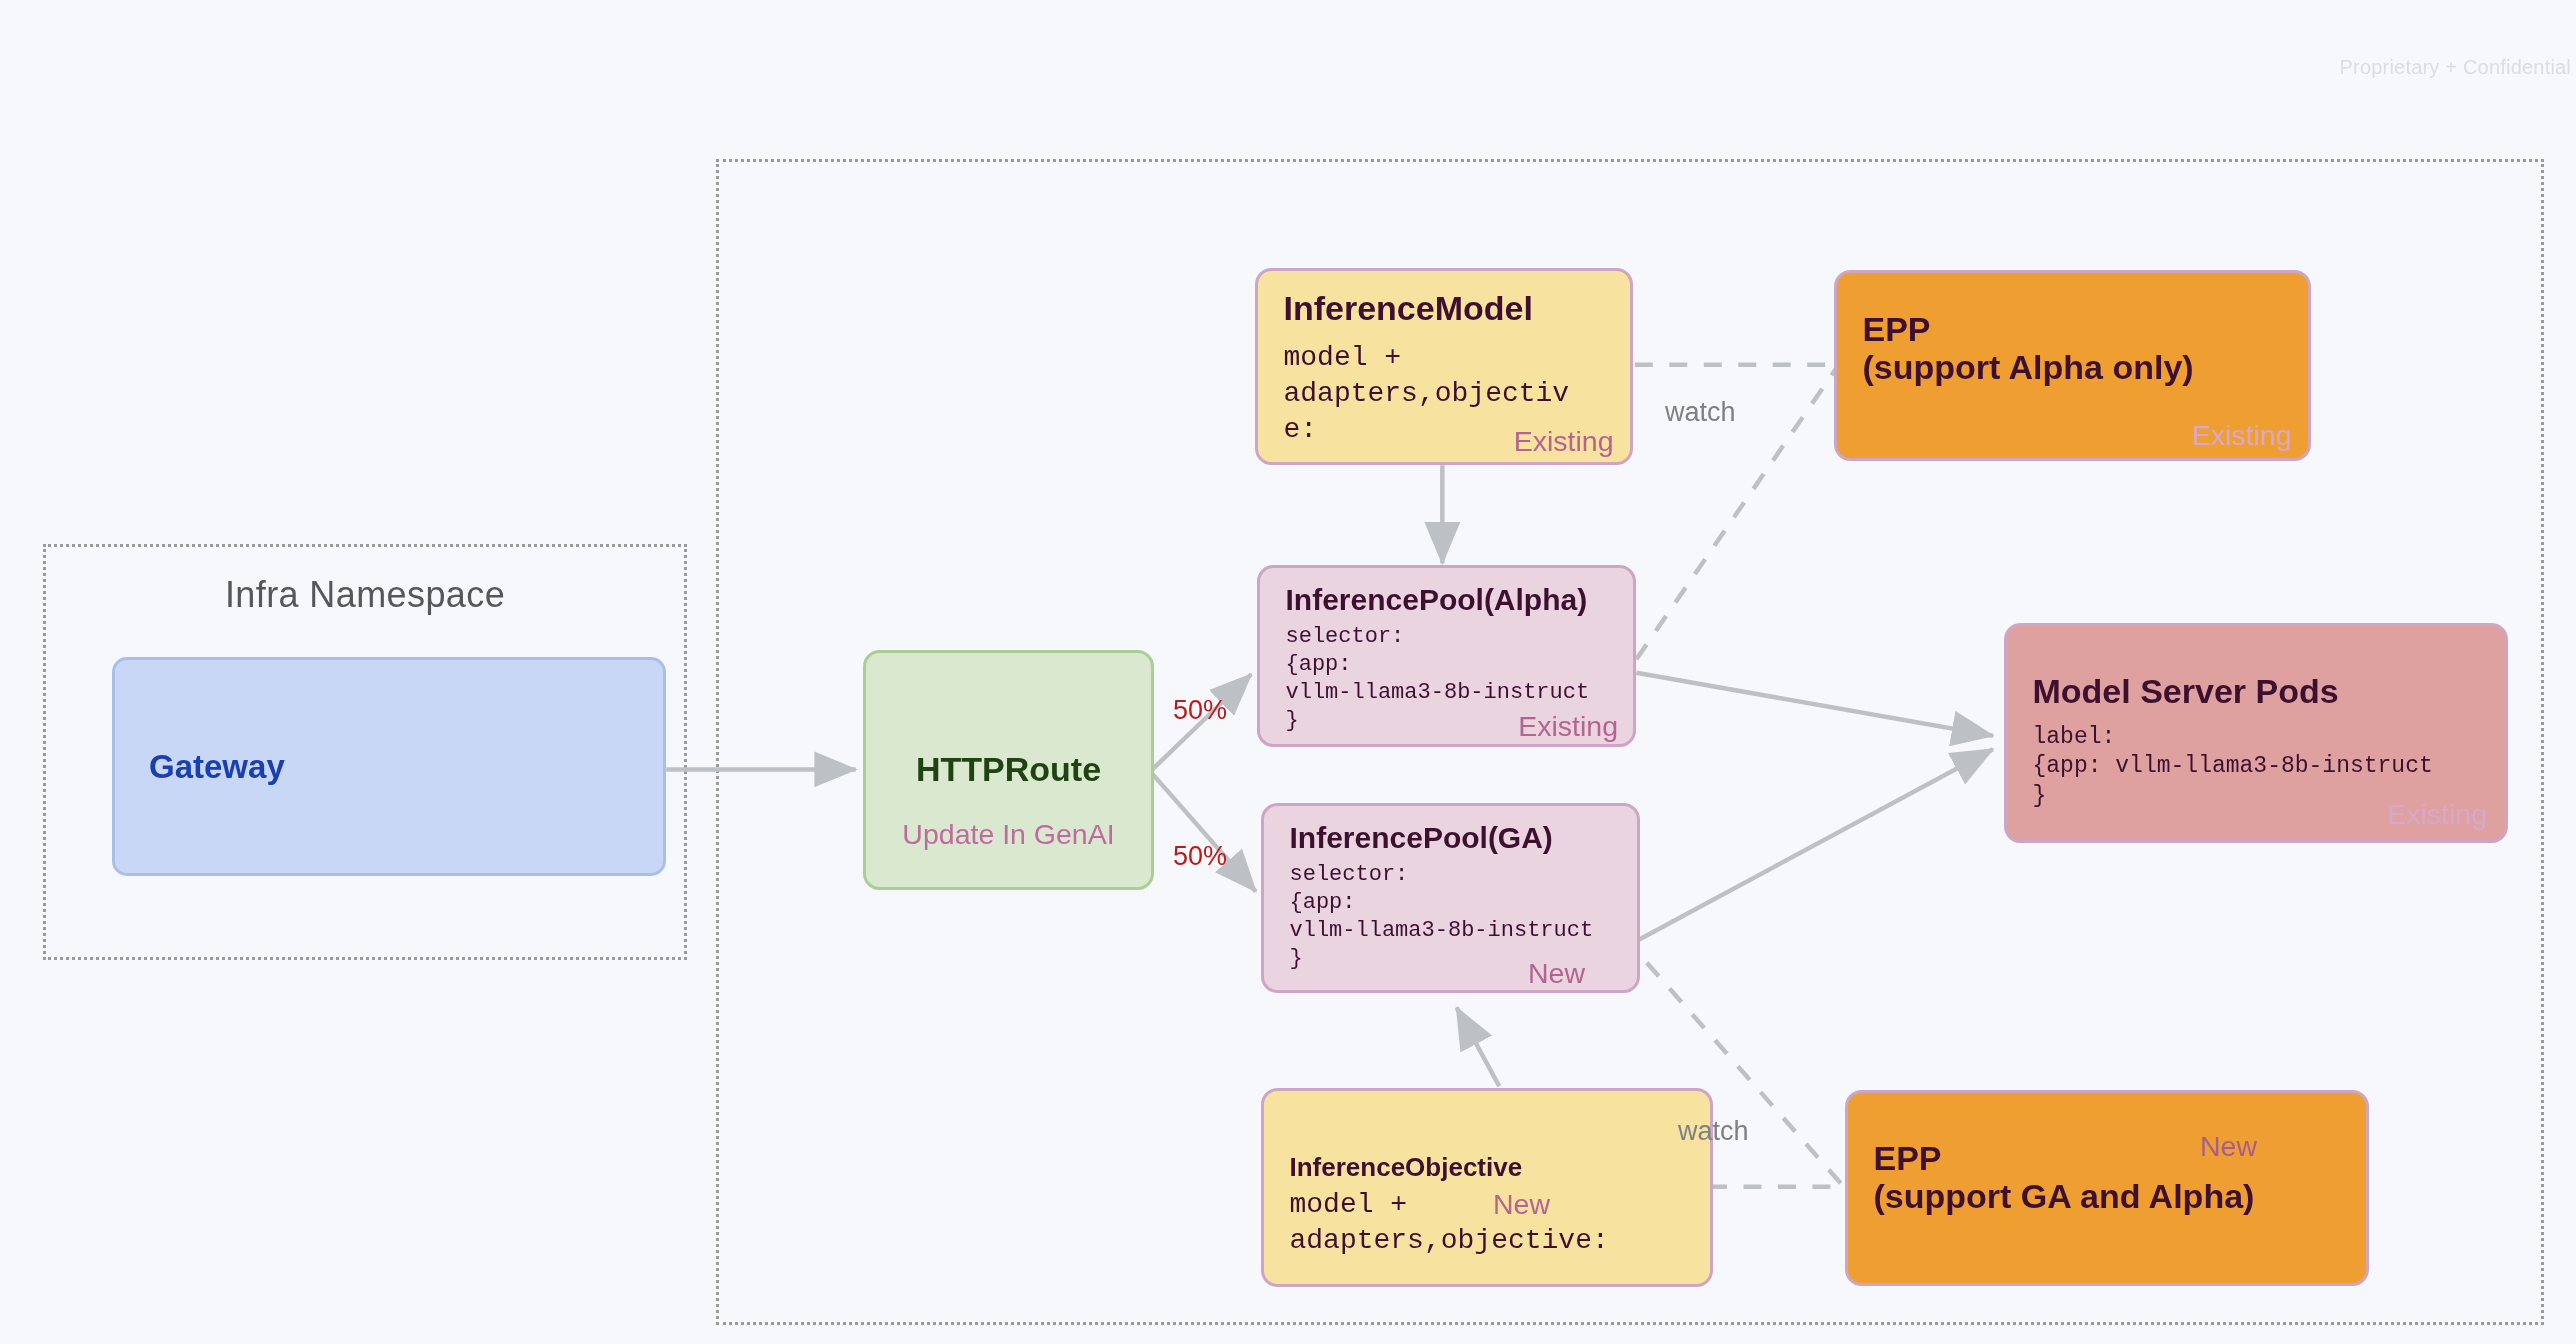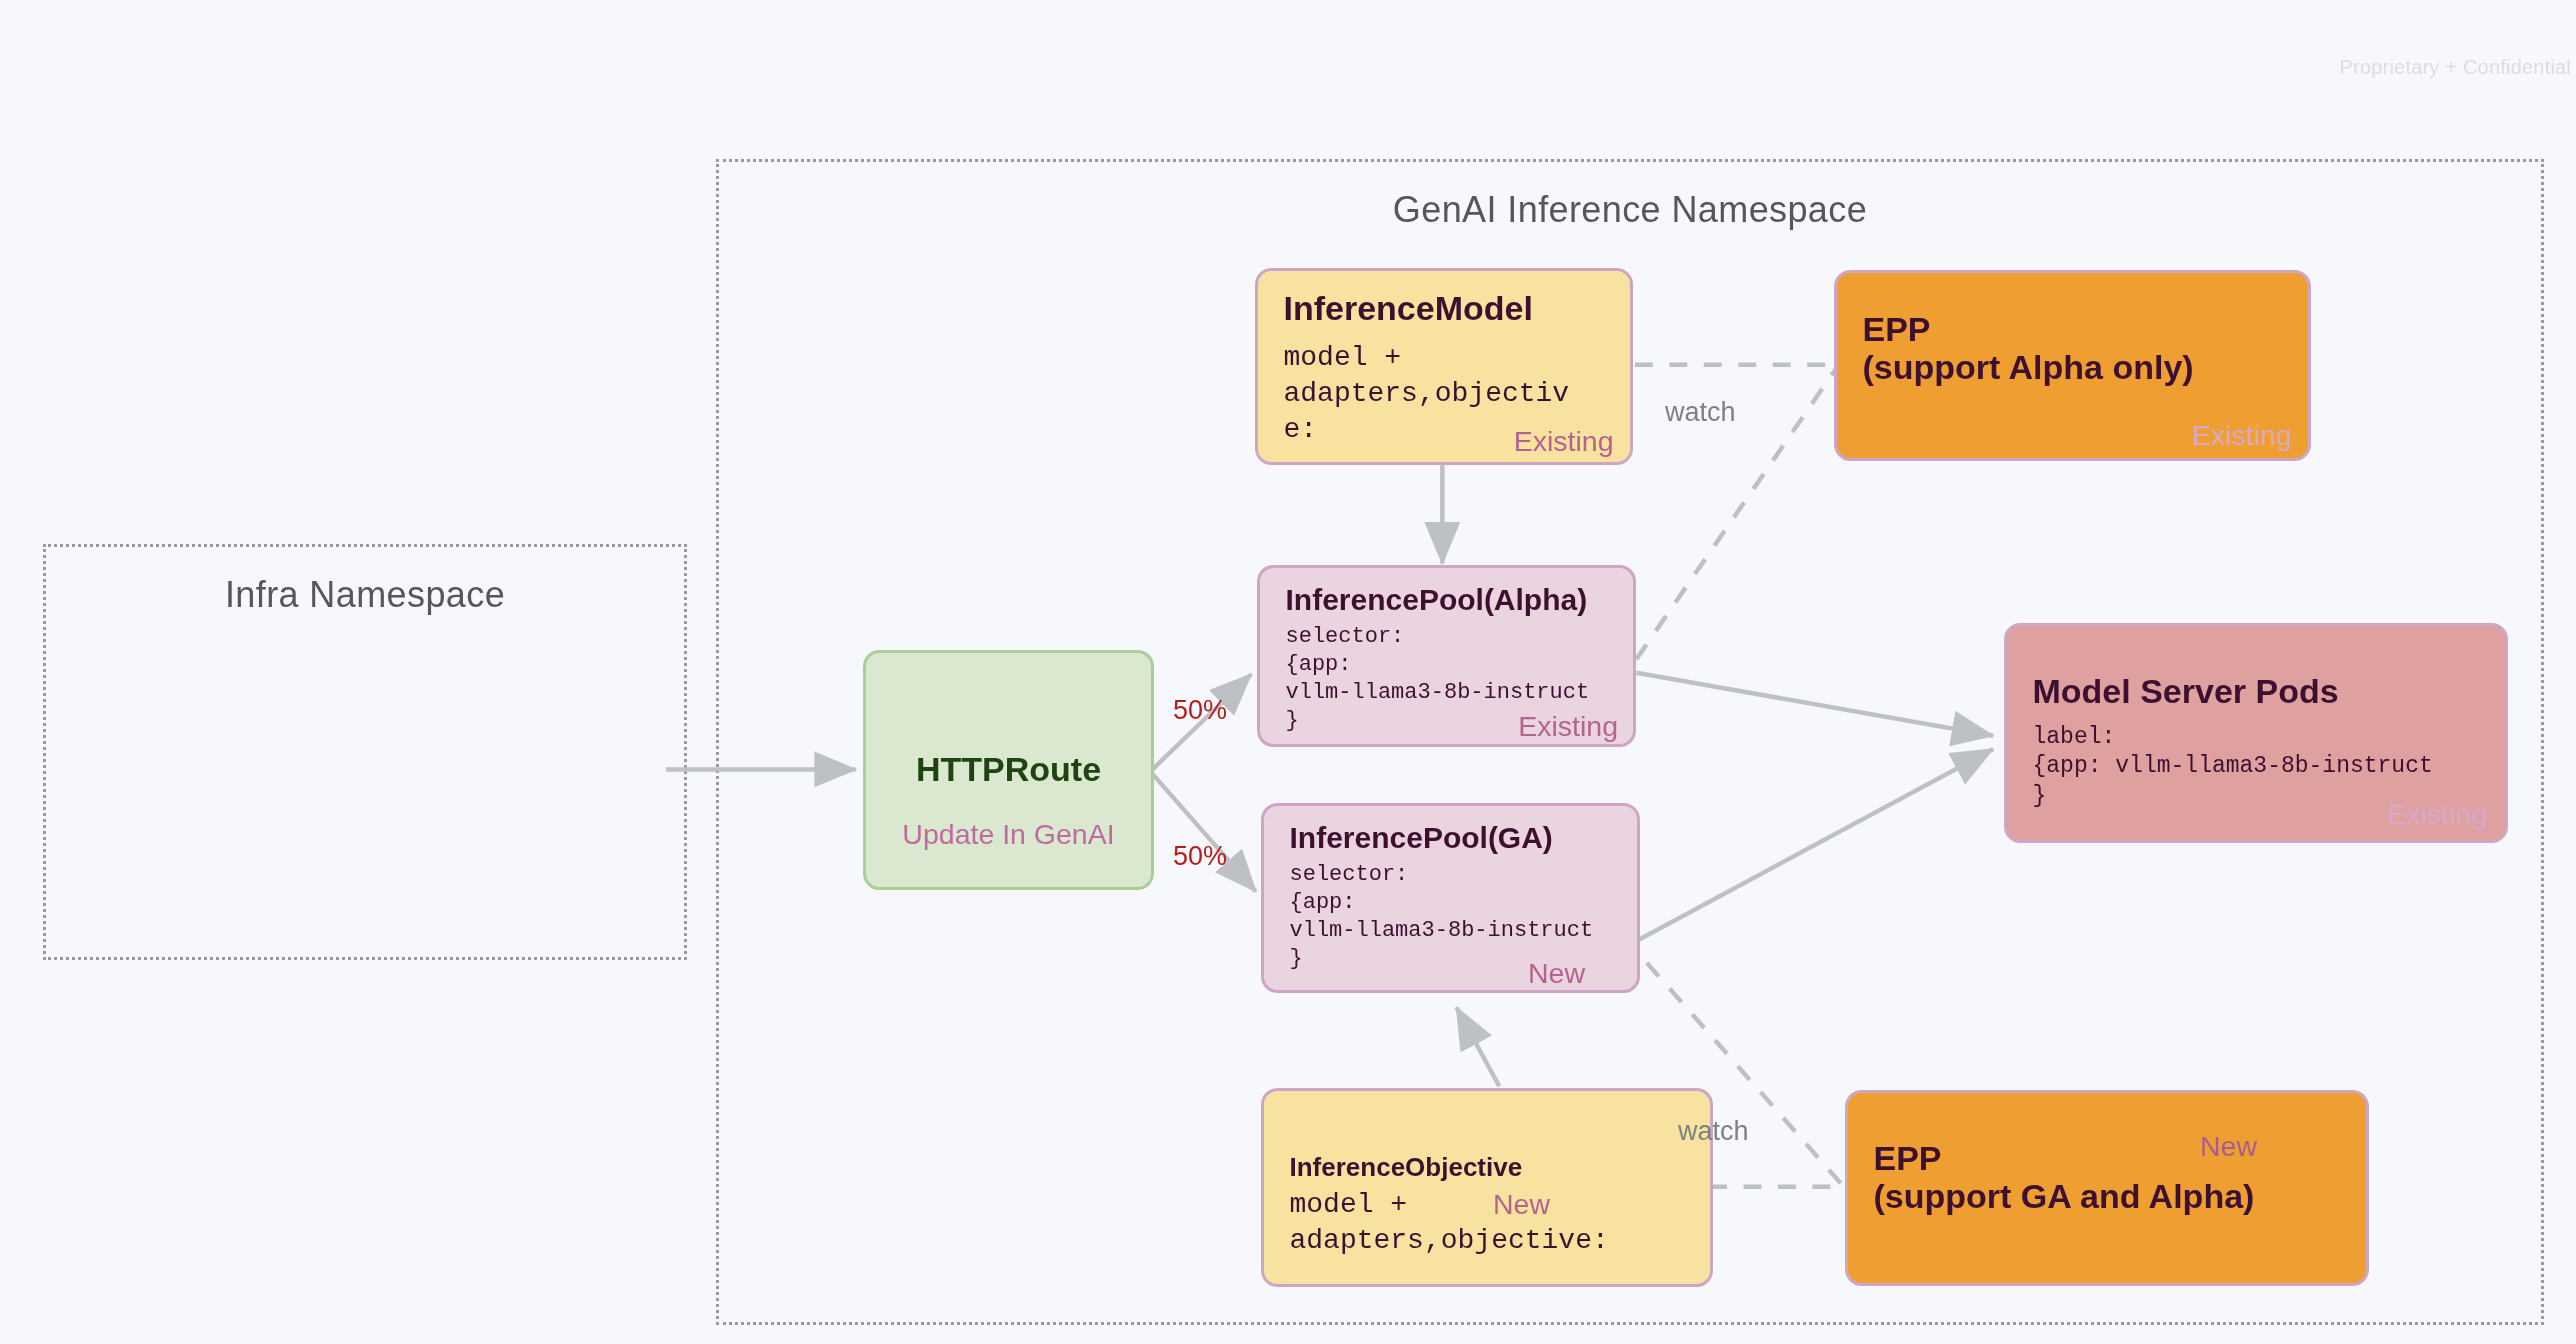--- a/index.html
+++ b/index.html
@@ -91,21 +91,20 @@
 <div id="stage">
 
   <div class="confidential">Proprietary + Confidential</div>
 
   <div class="ns" id="ns-infra" style="left:43px;top:544px;width:644px;height:416px;">
   </div>
   <div class="ns-title" style="left:43px;top:574px;width:644px;">Infra Namespace</div>
 
   <div class="ns" id="ns-genai" style="left:716px;top:159px;width:1828px;height:1166px;">
   </div>
-  <div class="ns-title" style="left:716px;top:189px;width:1828px;">GenAI Inference Namespace</div>
 
   <svg id="wires" viewBox="0 0 3438 1794">
     <defs>
       <marker id="ah" markerWidth="12" markerHeight="12" refX="9.2" refY="4" orient="auto" markerUnits="strokeWidth">
         <path d="M0,0 L9.6,4 L0,8 z" fill="#bdc1c6"></path>
       </marker>
     </defs>
 
     <path d="M889,1027 L1142,1027" stroke="#bdc1c6" stroke-width="6" fill="none" marker-end="url(#ah)"></path>
 
@@ -123,20 +122,23 @@
 
     <path d="M2182,487 L2452,487" stroke="#bdc1c6" stroke-width="6" fill="none" stroke-dasharray="24 22"></path>
 
     <path d="M2184,880 L2452,490" stroke="#bdc1c6" stroke-width="6" fill="none" stroke-dasharray="24 22"></path>
 
     <path d="M2281,1584 L2466,1584" stroke="#bdc1c6" stroke-width="6" fill="none" stroke-dasharray="24 22"></path>
 
     <path d="M2198,1285 L2466,1590" stroke="#bdc1c6" stroke-width="6" fill="none" stroke-dasharray="24 22"></path>
   </svg>
 
+  <div class="node" id="gateway" style="left:112px;top:657px;width:554px;height:219px;">
+    <div class="title" style="position:absolute;left:34px;top:50%;transform:translateY(-50%);">Gateway</div>
+  </div>
 
   <div class="node" id="httproute" style="left:863px;top:650px;width:291px;height:240px;">
     <div class="title" style="position:absolute;left:0;right:0;top:97px;">HTTPRoute</div>
     <div class="tag" style="left:0;right:0;top:165px;text-align:center;">Update In GenAI</div>
   </div>
 
   <div class="node yellow" id="inference-model" style="left:1255px;top:268px;width:378px;height:197px;">
     <div class="title" style="position:absolute;left:25.5px;top:18px;font-size:34px;">InferenceModel</div>
     <div class="sub" style="position:absolute;left:25.5px;top:69px;width:337px;font-size:28px;">model +
 adapters,objectiv

